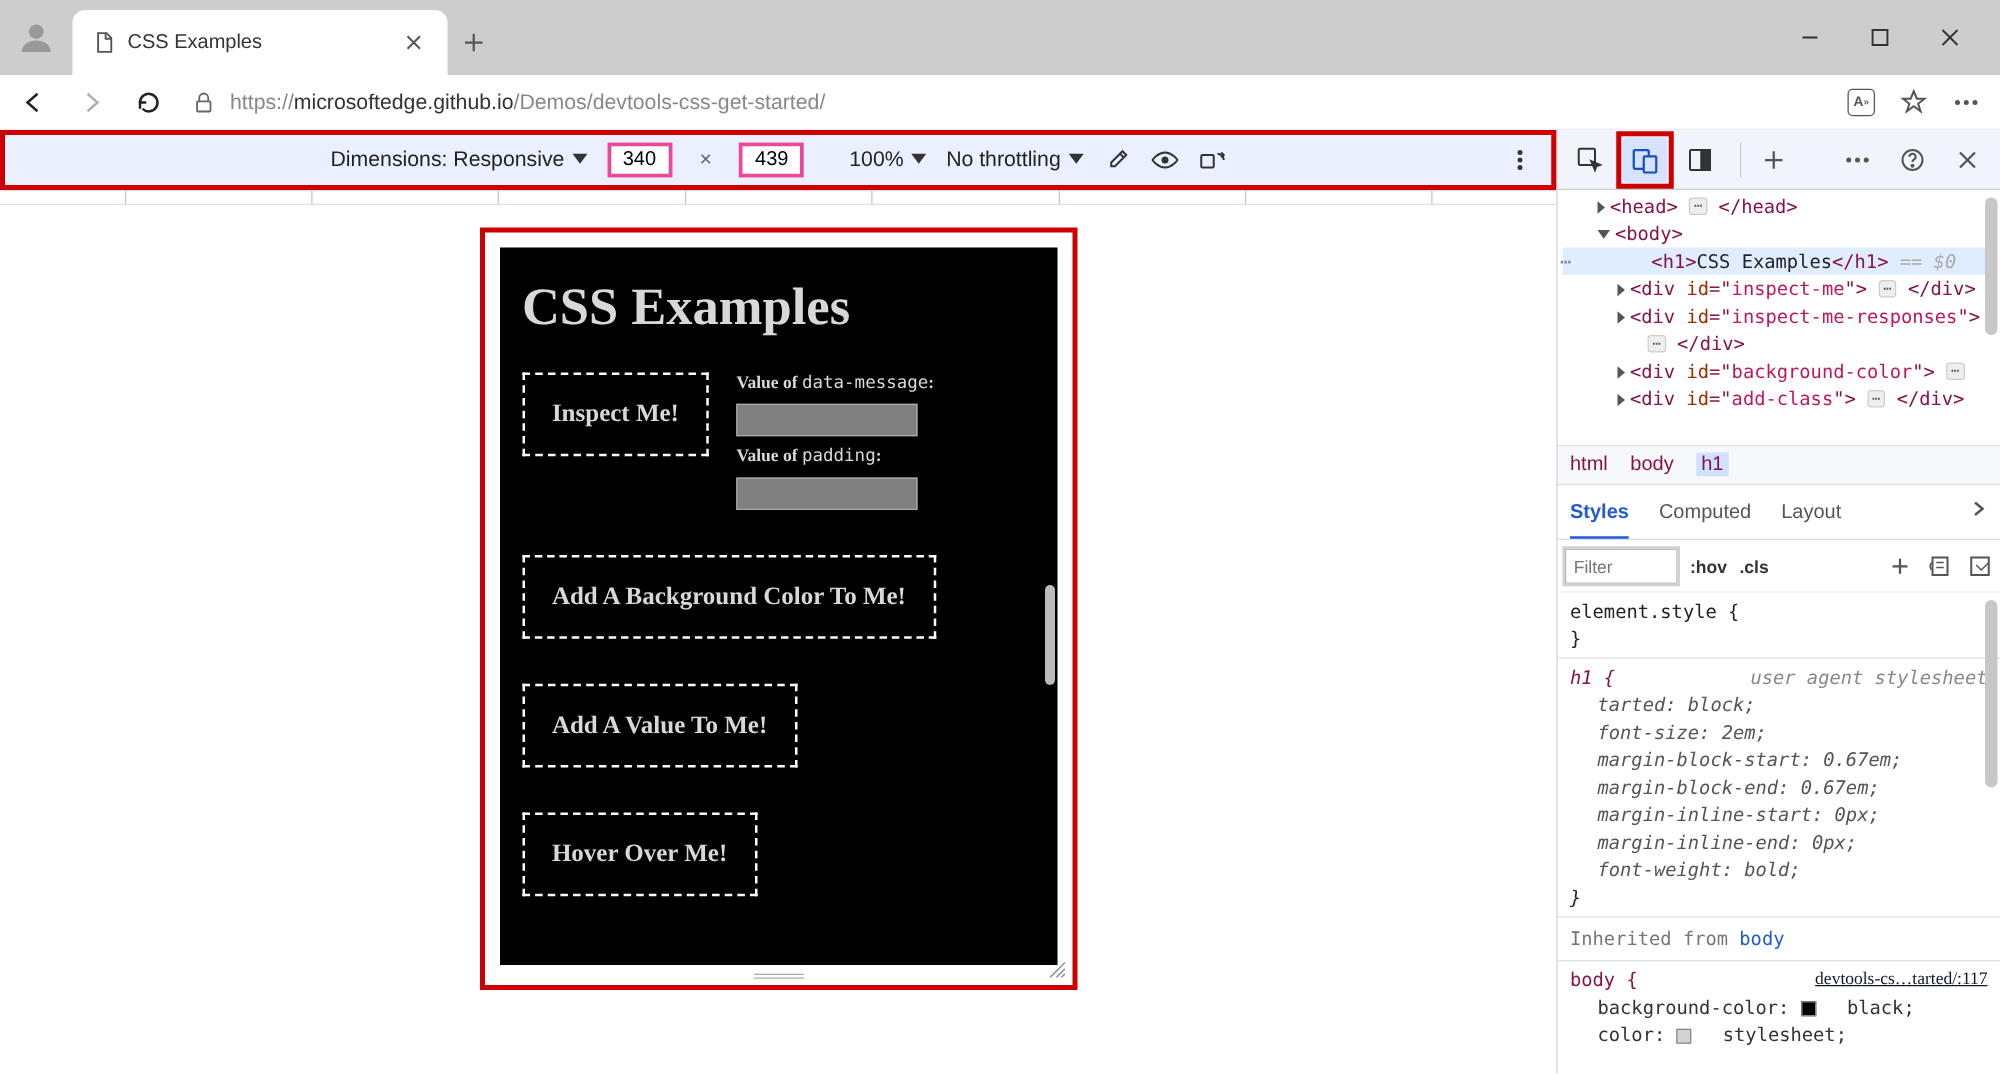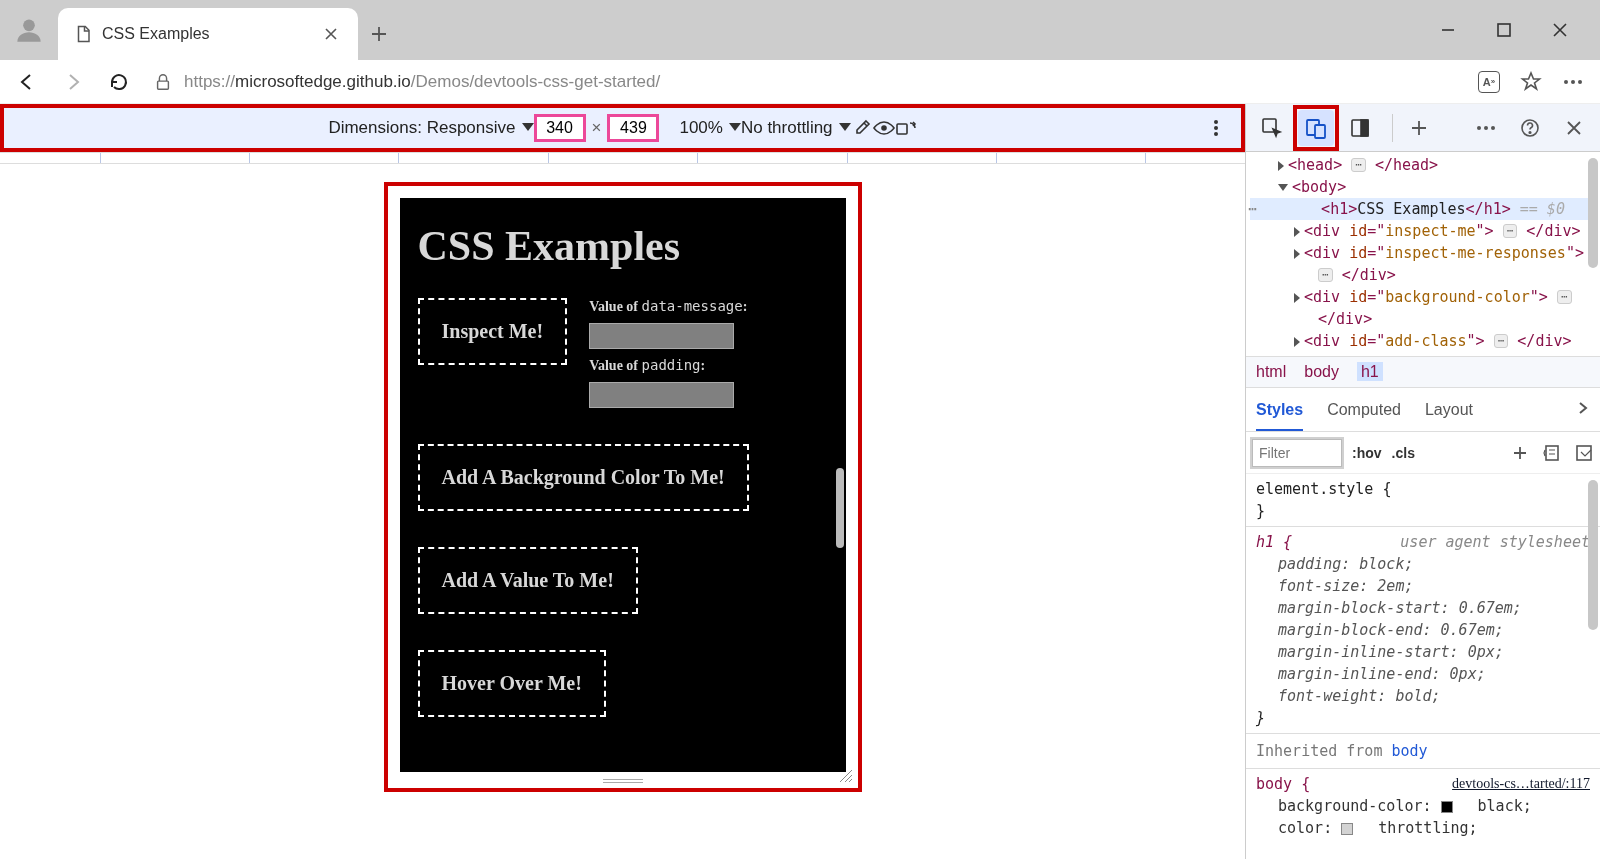--- a/index.html
+++ b/index.html
@@ -26,21 +26,21 @@
 .lock { width:18px; height:18px; flex-shrink:0; }
 .addr-right { display:flex; align-items:center; gap:20px; }
 .addr-ico { width:22px; height:22px; display:flex; align-items:center; justify-content:center; cursor:pointer; }
 
 
 .main { display:flex; height:calc(100vh - 104px); }
 
 
 .viewport-col { flex:1; display:flex; flex-direction:column; border-right:1px solid #ccc; position:relative; }
 
-.device-toolbar { height:48px; background:#eaf0ff; display:flex; align-items:center; justify-content:center; gap:0; padding:0 20px; font-size:17px; color:#222; position:relative; }
+.device-toolbar { height:48px; background:#eaf0ff; display:flex; align-items:center; justify-content:center; gap:16px; padding:0 20px; font-size:17px; color:#222; position:relative; }
 .red-box-toolbar { position:absolute; top:0; left:0; right:0; bottom:0; border:4px solid #cc0000; pointer-events:none; }
 .dt-item { display:flex; align-items:center; gap:2px; }
 .dim-input { width:52px; height:28px; border:3px solid #ec4899; background:#fff; text-align:center; font-size:16px; }
 .dt-sep-x { padding:0 6px; color:#666; }
 .dt-ico { width:22px; height:22px; display:flex; align-items:center; justify-content:center; cursor:pointer; }
 .dots3 { position:absolute; right:18px; }
 
 .ruler-strip { height:12px; background:#fff; border-top:1px solid #ddd; border-bottom:1px solid #ddd; position:relative; }
 .ruler-strip .tick { position:absolute; top:0; bottom:0; width:1px; background:#b8c6e6; }
 
@@ -69,21 +69,21 @@
 .dt-tabbar .tool.active { background:#d6e2ff; }
 .toggle-wrap { position:relative; }
 .toggle-wrap .red-outline { position:absolute; top:-5px; left:-5px; right:-5px; bottom:-5px; border:4px solid #cc0000; pointer-events:none; }
 .dt-tabbar .spacer { flex:1; }
 .dt-tabbar .plus-divider-left { border-left:1px solid #ccc; height:28px; margin-left:6px; }
 
 .dom-tree { font-family:Consolas,monospace; font-size:15px; padding:2px 4px; line-height:22px; overflow:auto; position:relative; flex:0 0 204px; }
 .sc-line { white-space:nowrap; }
 .ind1 { padding-left:28px; } .ind2 { padding-left:44px; } .ind3 { padding-left:68px; }
 .tag-p { color:#88134a; } .tag-b { color:#88134a; }
-.attr { color:#9b2f00; } .attrv { color:#a16207; }
+.attr { color:#9b2f00; } .attrv { color:#be185d; }
 .txt { color:#222; }
 .ellip { background:#eee; border:1px solid #ccc; border-radius:3px; padding:0 3px; font-size:11px; color:#555; display:inline-block; line-height:12px; position:relative; top:-2px; }
 .expand { display:inline-block; width:0; height:0; border-left:6px solid #555; border-top:5px solid transparent; border-bottom:5px solid transparent; margin-right:4px; position:relative; top:1px; }
 .expand.open { border-left:5px solid transparent; border-right:5px solid transparent; border-top:7px solid #555; border-bottom:none; top:-1px; }
 .hl-line { background:#e0ecff; }
 .tiny-dots { color:#888; position:absolute; left:2px; }
 .eq0 { color:#aaa; font-style:italic; }
 .dom-scroll { position:absolute; right:2px; top:6px; bottom:6px; width:10px; }
 .dom-scroll .thumb { position:absolute; top:0; width:10px; height:110px; background:#c7c7c7; border-radius:5px; }
 
@@ -344,21 +344,20 @@
     </div>
 
     <div class="dom-tree">
       <div class="sc-line ind1"><span class="expand"></span><span class="tag-p">&lt;</span><span class="tag-b">head</span><span class="tag-p">&gt;</span> <span class="ellip">⋯</span> <span class="tag-p">&lt;/</span><span class="tag-b">head</span><span class="tag-p">&gt;</span></div>
       <div class="sc-line ind1"><span class="expand open"></span><span class="tag-p">&lt;</span><span class="tag-b">body</span><span class="tag-p">&gt;</span></div>
       <div class="sc-line ind2 hl-line"><span class="tiny-dots">⋯</span>&nbsp;&nbsp;&nbsp;<span class="tag-p">&lt;</span><span class="tag-b">h1</span><span class="tag-p">&gt;</span><span class="txt">CSS Examples</span><span class="tag-p">&lt;/</span><span class="tag-b">h1</span><span class="tag-p">&gt;</span><span class="eq0"> == $0</span></div>
       <div class="sc-line ind2"><span class="expand"></span><span class="tag-p">&lt;</span><span class="tag-b">div</span> <span class="attr">id</span><span class="tag-p">="</span><span class="attrv">inspect-me</span><span class="tag-p">"&gt;</span> <span class="ellip">⋯</span> <span class="tag-p">&lt;/</span><span class="tag-b">div</span><span class="tag-p">&gt;</span></div>
       <div class="sc-line ind2"><span class="expand"></span><span class="tag-p">&lt;</span><span class="tag-b">div</span> <span class="attr">id</span><span class="tag-p">="</span><span class="attrv">inspect-me-responses</span><span class="tag-p">"&gt;</span></div>
       <div class="sc-line ind3"><span class="ellip">⋯</span> <span class="tag-p">&lt;/</span><span class="tag-b">div</span><span class="tag-p">&gt;</span></div>
       <div class="sc-line ind2"><span class="expand"></span><span class="tag-p">&lt;</span><span class="tag-b">div</span> <span class="attr">id</span><span class="tag-p">="</span><span class="attrv">background-color</span><span class="tag-p">"&gt;</span> <span class="ellip">⋯</span></div>
-      <div class="sc-line ind3"><span class="tag-p">&lt;/</span><span class="tag-b">div</span><span class="tag-p">&gt;</span></div>
       <div class="sc-line ind2"><span class="expand"></span><span class="tag-p">&lt;</span><span class="tag-b">div</span> <span class="attr">id</span><span class="tag-p">="</span><span class="attrv">add-class</span><span class="tag-p">"&gt;</span> <span class="ellip">⋯</span> <span class="tag-p">&lt;/</span><span class="tag-b">div</span><span class="tag-p">&gt;</span></div>
       <div class="dom-scroll">
           <div class="thumb"></div>
         </div>
     </div>
 
     <div class="bc-row">
       <span>html</span><span>body</span><span class="sel">h1</span>
     </div>
 
@@ -397,32 +396,32 @@
       </div>
     </div>
 
     <div class="styles-body">
       <div class="style-block">
         <div><span class="kw">element.style {</span></div>
         <div><span class="kw">}</span></div>
       </div>
       <div class="style-block sep-line">
         <div><span class="sel-c" style="font-style:italic">h1 {</span><span class="ua-note">user agent stylesheet</span></div>
-        <div style="padding-left:22px;"><span class="propn">padding:</span> <span class="propv">block;</span></div>
+        <div style="padding-left:22px;"><span class="propn">tarted:</span> <span class="propv">block;</span></div>
         <div style="padding-left:22px;"><span class="propn">font-size:</span> <span class="propv">2em;</span></div>
         <div style="padding-left:22px;"><span class="propn">margin-block-start:</span> <span class="propv">0.67em;</span></div>
         <div style="padding-left:22px;"><span class="propn">margin-block-end:</span> <span class="propv">0.67em;</span></div>
         <div style="padding-left:22px;"><span class="propn">margin-inline-start:</span> <span class="propv">0px;</span></div>
         <div style="padding-left:22px;"><span class="propn">margin-inline-end:</span> <span class="propv">0px;</span></div>
         <div style="padding-left:22px;"><span class="propn">font-weight:</span> <span class="propv">bold;</span></div>
         <div><span class="kw" style="font-style:italic">}</span></div>
       </div>
       <div class="inherit sep-line"><span>Inherited from </span><span class="lnk">body</span></div>
       <div class="style-block sep-line">
         <div><span class="sel-c">body {</span><span class="src-link">devtools-cs…tarted/:117</span></div>
         <div style="padding-left:22px;"><span class="propn2">background-color:</span> <span class="sw black"></span><span class="propv2">black;</span></div>
-        <div style="padding-left:22px;"><span class="propn2">color:</span> <span class="sw lg"></span><span class="propv2">throttling;</span></div>
+        <div style="padding-left:22px;"><span class="propn2">color:</span> <span class="sw lg"></span><span class="propv2">stylesheet;</span></div>
       </div>
       <div class="styles-scroll"></div>
     </div>
   </div>
 
 </div>
 
 </body></html>

